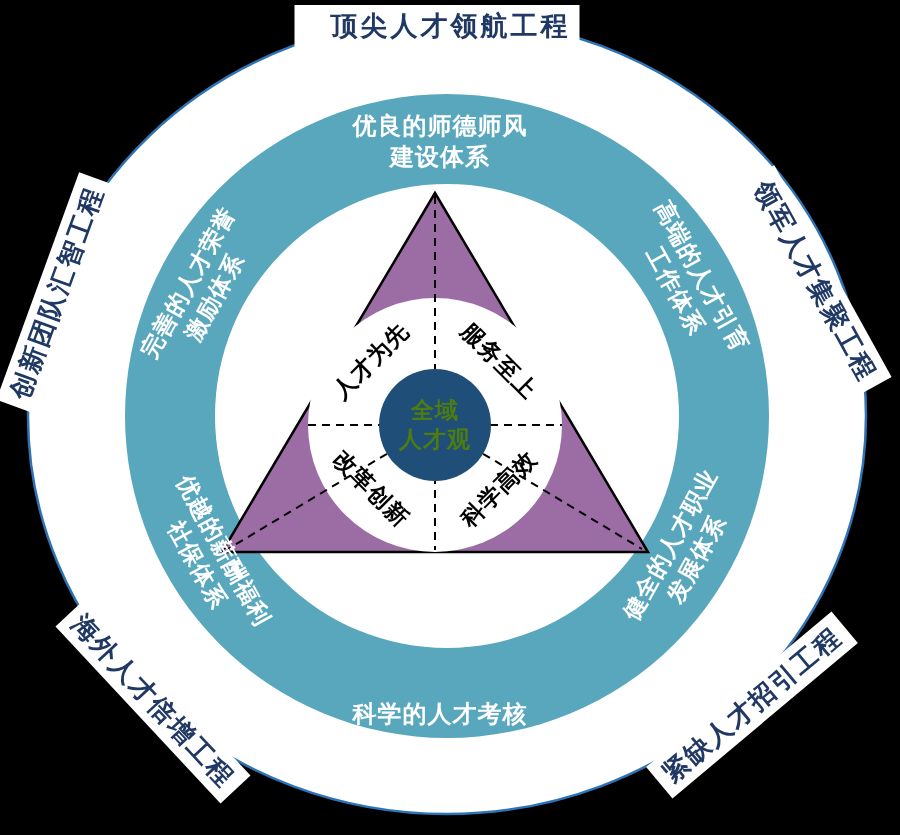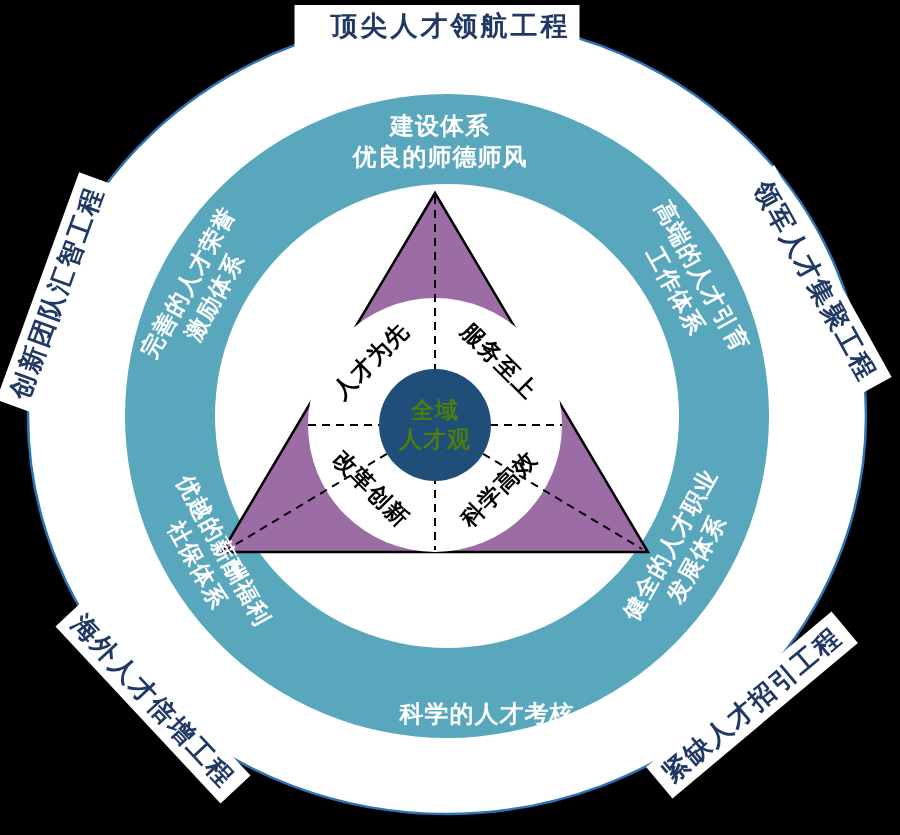--- a/index.html
+++ b/index.html
@@ -53,35 +53,35 @@
     <g stroke="#000000" stroke-width="2" stroke-dasharray="8 6">
       <line x1="435" y1="196" x2="435" y2="550"></line>
       <line x1="308" y1="425" x2="562" y2="425"></line>
       <line x1="435" y1="425" x2="228" y2="549"></line>
       <line x1="435" y1="425" x2="642" y2="549"></line>
     </g>
     <circle cx="435" cy="425" r="56" style="fill:var(--center_navy)"></circle>
   </svg>
 
   <div class="ring-label axis" style="left:440px;top:141px;--rot:0deg;">
+    <div>优良的师德师风</div>
     <div>建设体系</div>
-    <div>优良的师德师风</div>
   </div>
 
   <div class="ring-label diag" style="left:688px;top:284px;--rot:61deg;">
     <div>高端的人才引育</div>
     <div>工作体系</div>
   </div>
 
   <div class="ring-label diag" style="left:684px;top:552px;--rot:-61deg;">
     <div>健全的人才职业</div>
     <div>发展体系</div>
   </div>
 
-  <div class="ring-label axis" style="left:440px;top:714px;margin-left:47px;--rot:0deg;">
+  <div class="ring-label axis" style="left:440px;top:714px;--rot:0deg;">
     <div>科学的人才考核</div>
   </div>
 
   <div class="ring-label diag" style="left:210px;top:558px;--rot:61deg;">
     <div>优越的薪酬福利</div>
     <div>社保体系</div>
   </div>
 
   <div class="ring-label diag" style="left:202px;top:290px;--rot:-61deg;">
     <div>完善的人才荣誉</div>

